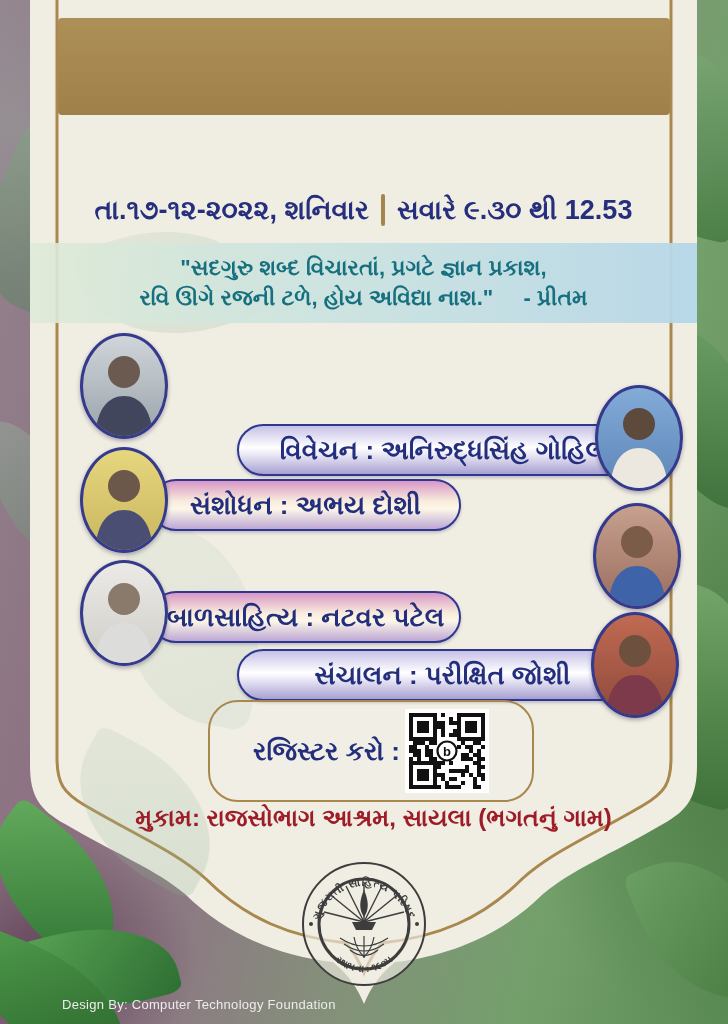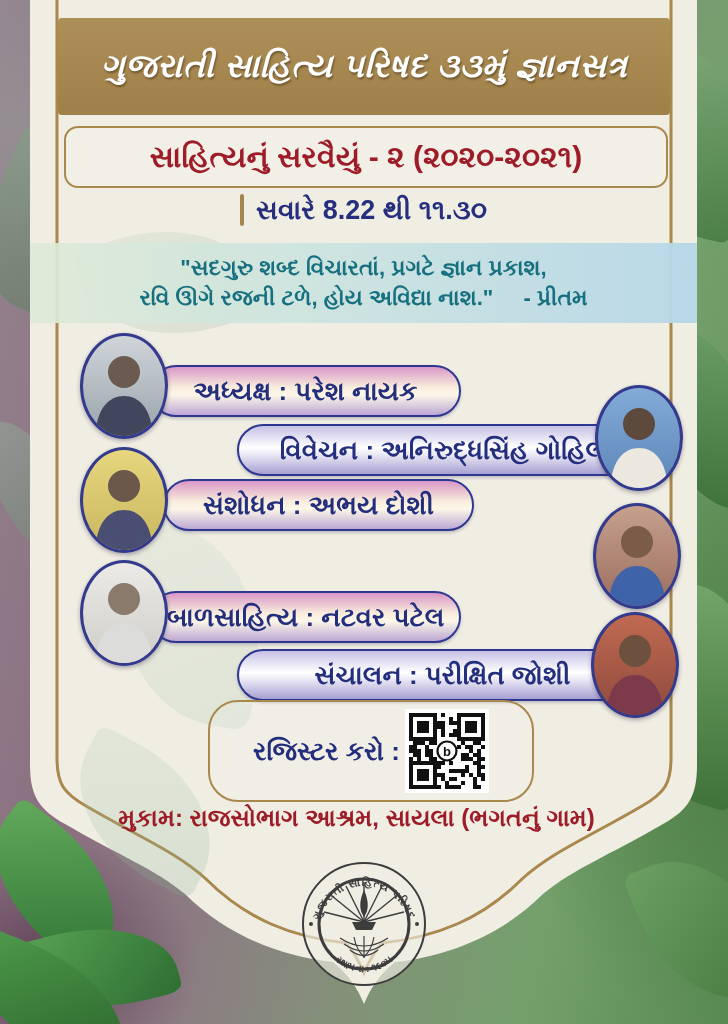--- a/index.html
+++ b/index.html
@@ -48,40 +48,40 @@
     display:flex;flex-direction:column;justify-content:center;gap:4px;}
   .quote div{color:#17707f;font-size:22px;font-weight:700;text-align:center;}
   .quote .attr{margin-left:24px;}
   
   .pill{position:absolute;height:48px;border:2.5px solid #2f3890;border-radius:26px;display:flex;align-items:center;justify-content:center;
     color:#232e7d;font-size:26px;font-weight:700;box-shadow:0 2px 3px rgba(60,50,90,.25);}
   .pill.odd{background:linear-gradient(180deg,#d897c7 0%,#f8ecdc 42%,#fdf7e8 58%,#bda7d5 100%);}
   .pill.even{background:linear-gradient(180deg,#c6c1e6 0%,#ffffff 45%,#f1f0f9 55%,#a7a0d1 100%);}
   .p1{left:150px;top:365px;width:307px;}
   .p2{left:237px;top:424px;width:407px;}
-  .p3{left:163px;top:479px;width:307px;}
+  .p3{left:150px;top:479px;width:307px;}
   .p4{left:237px;top:537px;width:407px;}
   .p5{left:150px;top:591px;width:307px;}
   .p6{left:237px;top:649px;width:407px;}
   
   .photo{position:absolute;width:82px;height:100px;border:3px solid #343a8c;border-radius:50%;overflow:hidden;box-shadow:0 2px 4px rgba(40,30,60,.35);}
   .ph1{left:80px;top:333px;background:linear-gradient(180deg,#cfd5d9,#9aa3ab);}
   .ph2{left:595px;top:385px;background:linear-gradient(180deg,#82abd8,#5d86b8);}
   .ph3{left:80px;top:447px;background:linear-gradient(180deg,#e6d67e,#c9b75e);}
   .ph4{left:593px;top:503px;background:linear-gradient(180deg,#c7a08e,#9a6e5e);}
   .ph5{left:80px;top:560px;background:linear-gradient(180deg,#eceae6,#cfcdc8);}
   .ph6{left:591px;top:612px;background:linear-gradient(180deg,#c06a52,#8e4a3c);}
   .photo svg{display:block;}
   
   .register{left:208px;top:700px;width:322px;height:98px;border:2.5px solid #a9884d;border-radius:30px;
     display:flex;align-items:center;justify-content:center;gap:5px;background:rgba(255,255,255,.1);}
   .register .lbl{color:#232e7d;font-size:26px;font-weight:700;}
   .qrwrap{width:84px;height:84px;background:#fff;display:flex;align-items:center;justify-content:center;}
   
-  .venue1{left:23px;top:804px;width:667px;color:#9d1c27;font-size:24px;font-weight:700;}
+  .venue1{left:40px;top:804px;width:667px;color:#9d1c27;font-size:24px;font-weight:700;}
   .venue2{left:30px;top:834px;width:667px;color:#9d1c27;font-size:24px;font-weight:700;}
   
   .emblem{left:300px;top:860px;width:128px;height:128px;}
   
   .footer{left:62px;top:997px;color:#ececec;font-size:13px;letter-spacing:.3px;}
 </style>
 </head>
 <body>
 
 <div id="stage">
@@ -116,41 +116,37 @@
              C552,852 587,838 642,806
              C665,793 671,783 671,758
              V-6" fill="none" stroke="#a9884d" stroke-width="3"></path>
   </svg>
 
   <div class="leaf oncard lf-c1" style="position:absolute"></div>
   <div class="leaf oncard lf-c2" style="position:absolute"></div>
   <div class="leaf oncard lf-c3" style="position:absolute"></div>
 
   <div class="content banner">
-    <div class="title">ગુજરાતી સાહિત્ય પરિષદ ૩૩મું જ્ઞાનસત્ર</div>
-  </div>
-
-  <div class="content session">
-    <span>સાહિત્યનું સરવૈયું - ૨ (૨૦૨૦-૨૦૨૧)</span>
-  </div>
+  </div>
+
 
   <div class="content dtrow">
+    <span class="dt">તા.૧૭-૧૨-૨૦૨૨, શનિવાર</span>
     <span class="bar"></span>
-    <span class="dt">સવારે 8.22 થી ૧૧.૩૦</span>
+    <span class="dt">સવારે ૯.૩૦ થી 12.53</span>
   </div>
 
   <div class="content quote">
     <div>"સદગુરુ શબ્દ વિચારતાં, પ્રગટે જ્ઞાન પ્રકાશ,</div>
     <div>
       <span>રવિ ઊગે રજની ટળે, હોય અવિદ્યા નાશ."</span>
       <span class="attr">- પ્રીતમ</span>
     </div>
   </div>
 
-  <div class="content pill odd p1">અધ્યક્ષ : પરેશ નાયક</div>
   <div class="content pill even p2">વિવેચન : અનિરુદ્ધસિંહ ગોહિલ</div>
   <div class="content pill odd p3">સંશોધન : અભય દોશી</div>
   <div class="content pill even p6">સંચાલન : પરીક્ષિત જોશી</div>
   <div class="content pill odd p5">બાળસાહિત્ય : નટવર પટેલ</div>
 
   <div class="content photo ph1">
     <svg width="82" height="100" viewBox="0 0 82 100">
         <circle cx="41" cy="36" r="16" fill="#6b5a50"></circle>
         <path d="M12,100 C14,72 26,60 41,60 C56,60 68,72 70,100 Z" fill="#41465c"></path>
       </svg>
@@ -327,13 +323,14 @@
         <path d="M40,78 Q64,94 88,78"></path>
         <path d="M44,84 Q64,98 84,84"></path>
         <path d="M50,90 Q64,101 78,90"></path>
         <path d="M64,76 v22"></path>
           <path d="M54,77 q2,12 10,20"></path>
           <path d="M74,77 q-2,12 -10,20"></path>
       </g>
     </svg>
   </div>
 
+  <div class="content footer">Design By: Computer Technology Foundation</div>
 </div>
 
 </body></html>

